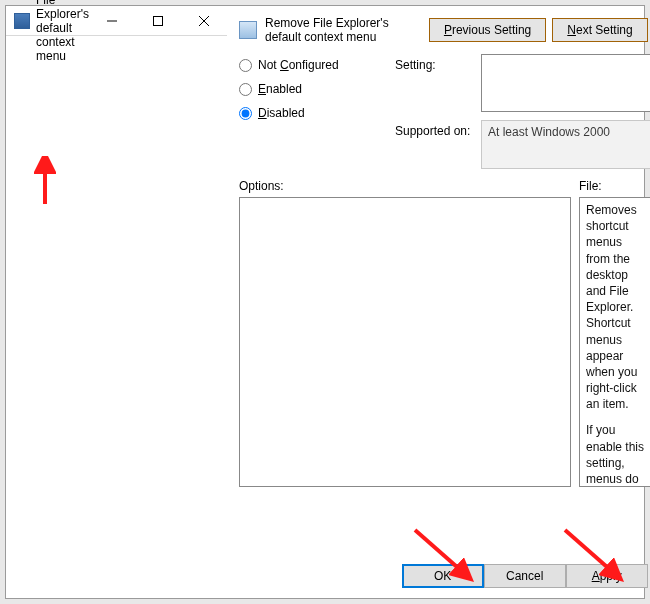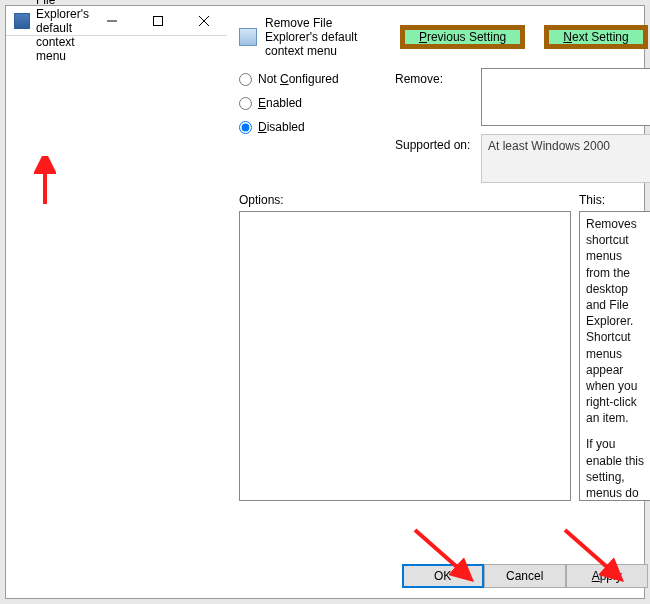--- a/index.html
+++ b/index.html
@@ -68,23 +68,23 @@
     background: linear-gradient(#d4e6f7,#9cc0e3);
     border: 1px solid #6a95c3;
   }
   .row1-title {
     flex: 1;
     color: #000;
   }
   .navbtn {
     height: 24px;
     padding: 0 14px;
-    margin-left: 19px;
-    border: 5px solid #a16207;
-    background: #86efac;
+    margin-left: 6px;
+    border: 1px solid #a16207;
+    background: #e5e5e5;
     font-size: 12px;
     font-family: inherit;
     cursor: pointer;
   }
   .navbtn u { text-decoration: underline; }
   .midgrid {
     display: grid;
     grid-template-columns: 150px 80px 1fr;
     grid-template-rows: auto auto;
     column-gap: 6px;
@@ -224,30 +224,30 @@
         <label class="radio-item">
           <input type="radio" name="state" style="">
           <span><u>E</u>nabled</span>
         </label>
         <label class="radio-item">
           <input type="radio" name="state" checked="" style="">
           <span><u>D</u>isabled</span>
         </label>
       </div>
 
-      <div class="label-col" style="grid-column:2;grid-row:1;">Remove:</div>
+      <div class="label-col" style="grid-column:2;grid-row:1;">Setting:</div>
       <textarea class="comment-box" style="grid-area: 1 / 3;"></textarea>
 
       <div class="label-col" style="grid-column:2;grid-row:2;">Supported on:</div>
       <div class="supported-box" style="grid-column:3;grid-row:2;">At least Windows 2000</div>
     </div>
 
     <div class="lower-labels">
       <div class="lbl-options">Options:</div>
-      <div>This:</div>
+      <div>File:</div>
     </div>
 
     <div class="panes">
       <div class="pane options"></div>
       <div class="pane help">
         <p>Removes shortcut menus from the desktop and File Explorer. Shortcut menus appear when you right-click an item.</p>
         <p>If you enable this setting, menus do not appear when you right-click the desktop or when you right-click the items in File Explorer. This setting does not prevent users from using other methods to issue commands available on the shortcut menus.</p>
       </div>
     </div>
 

